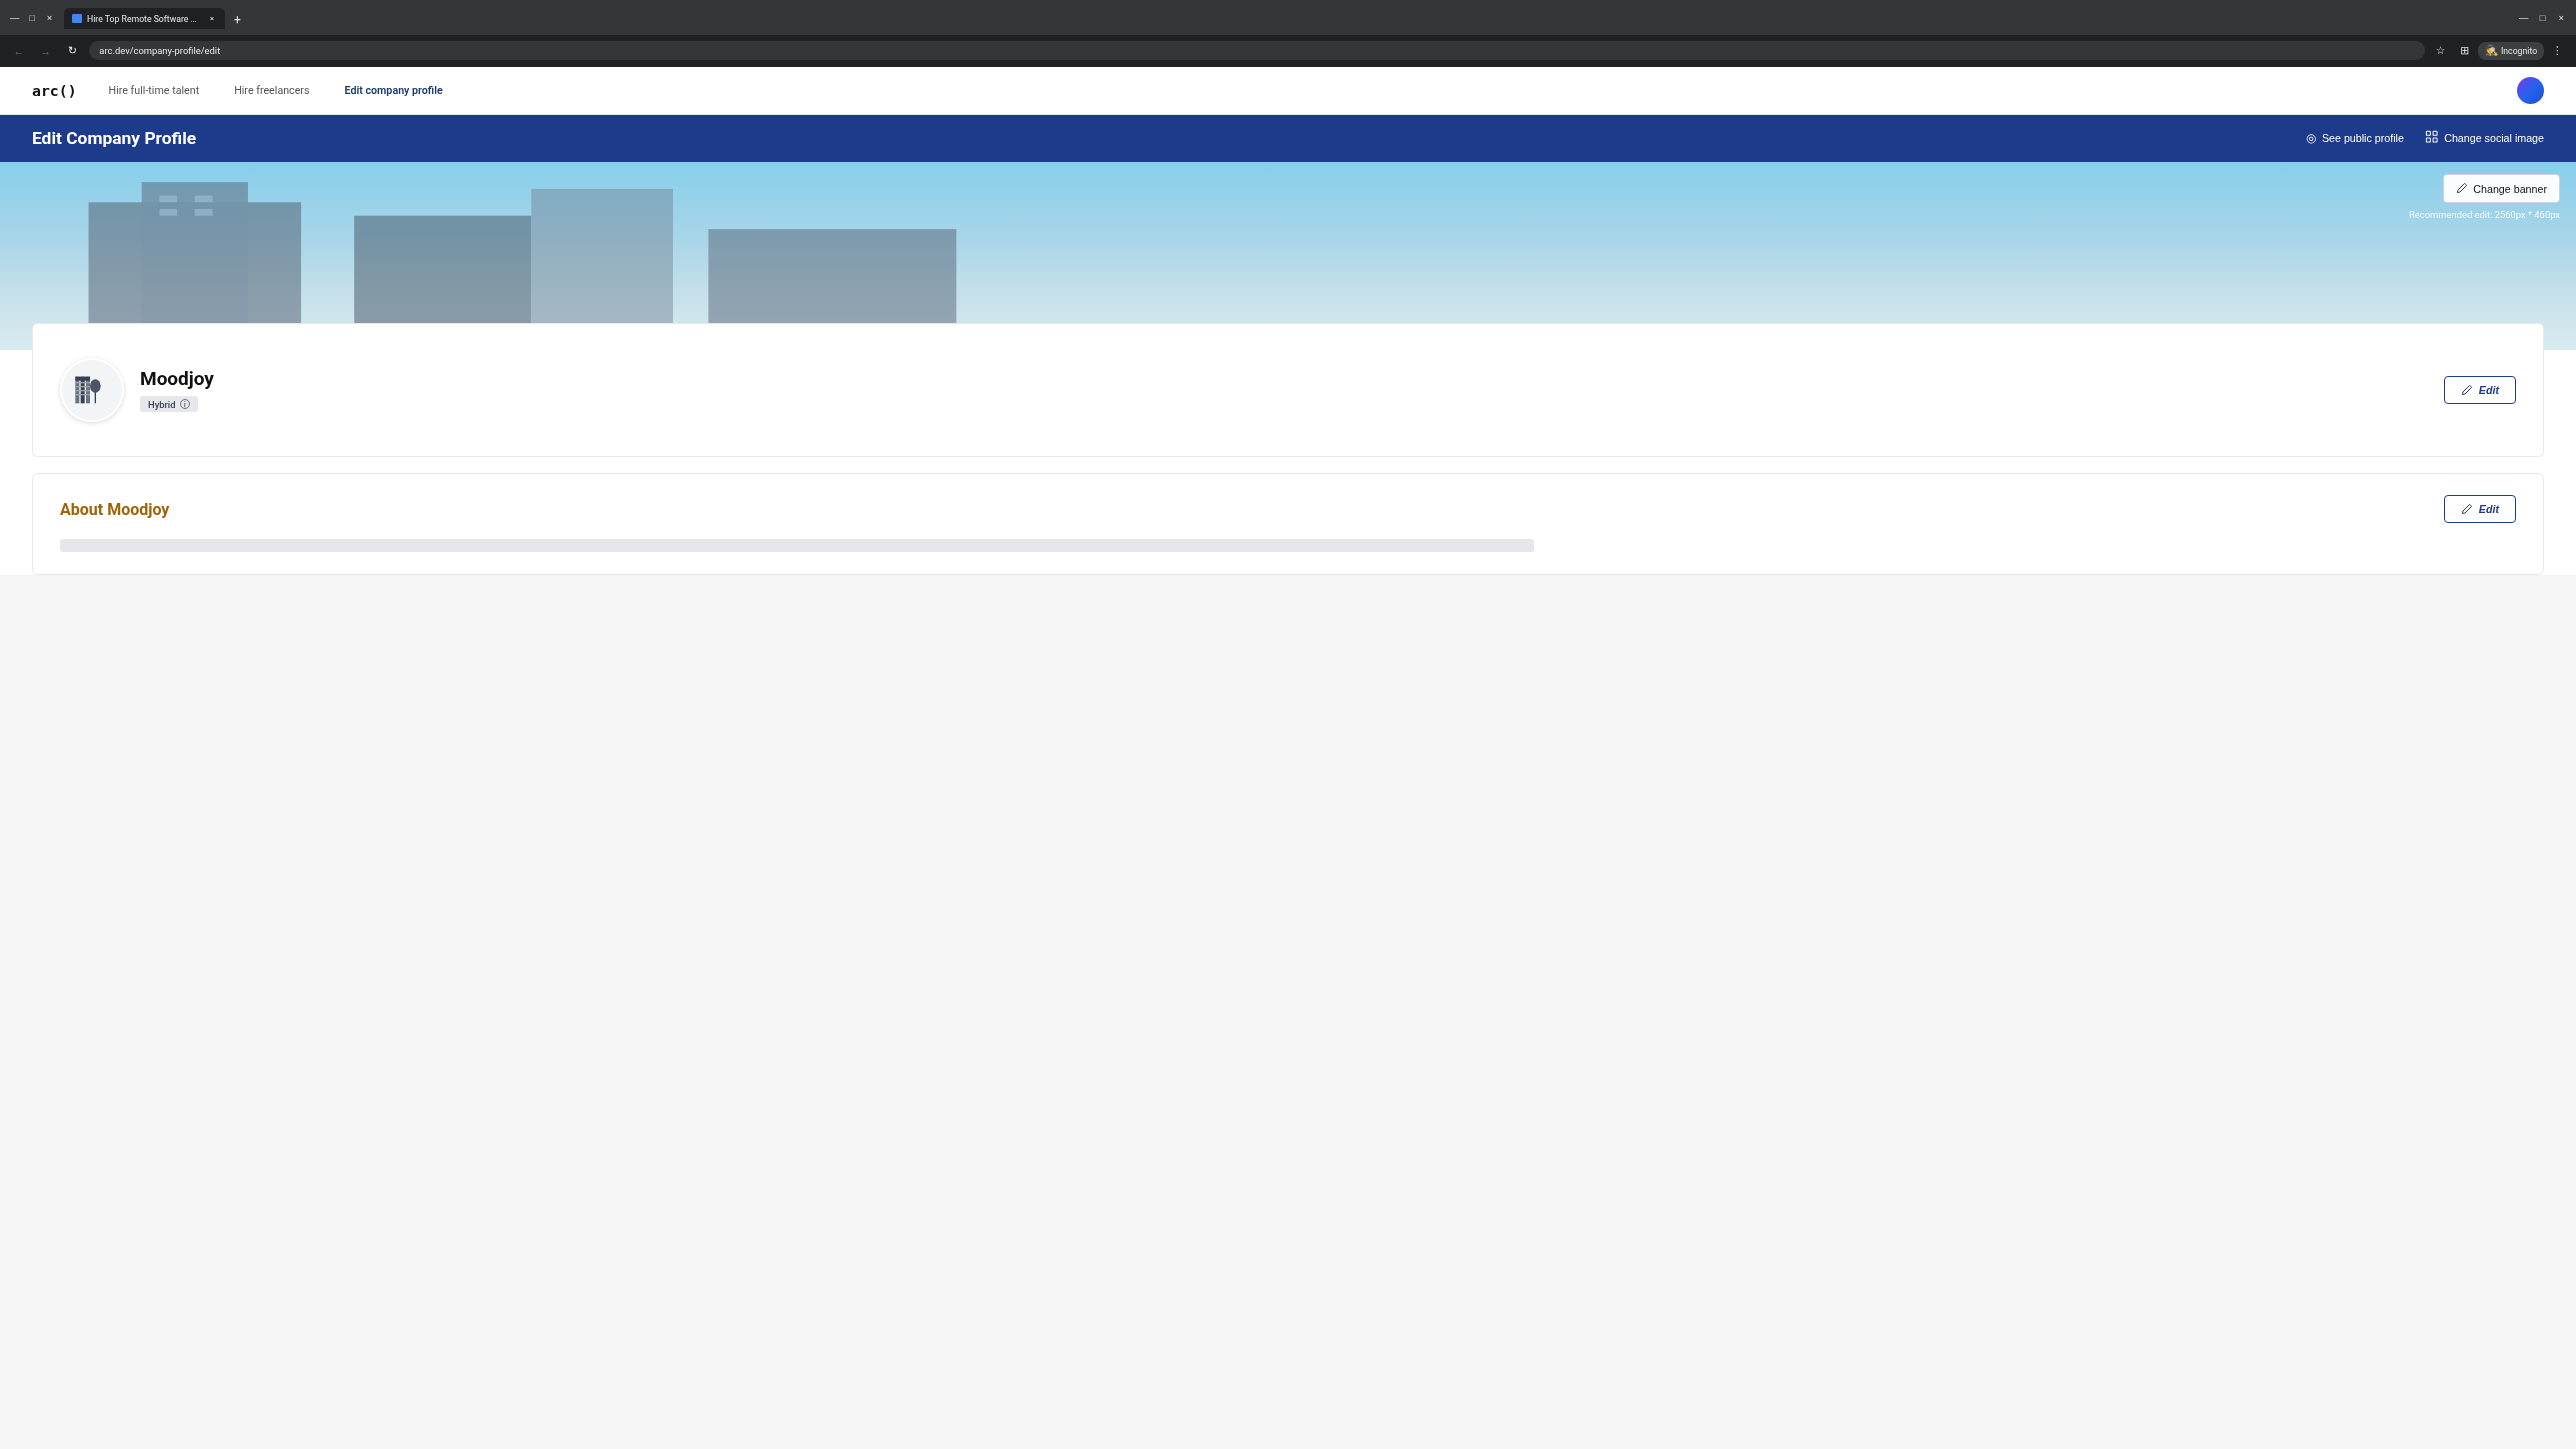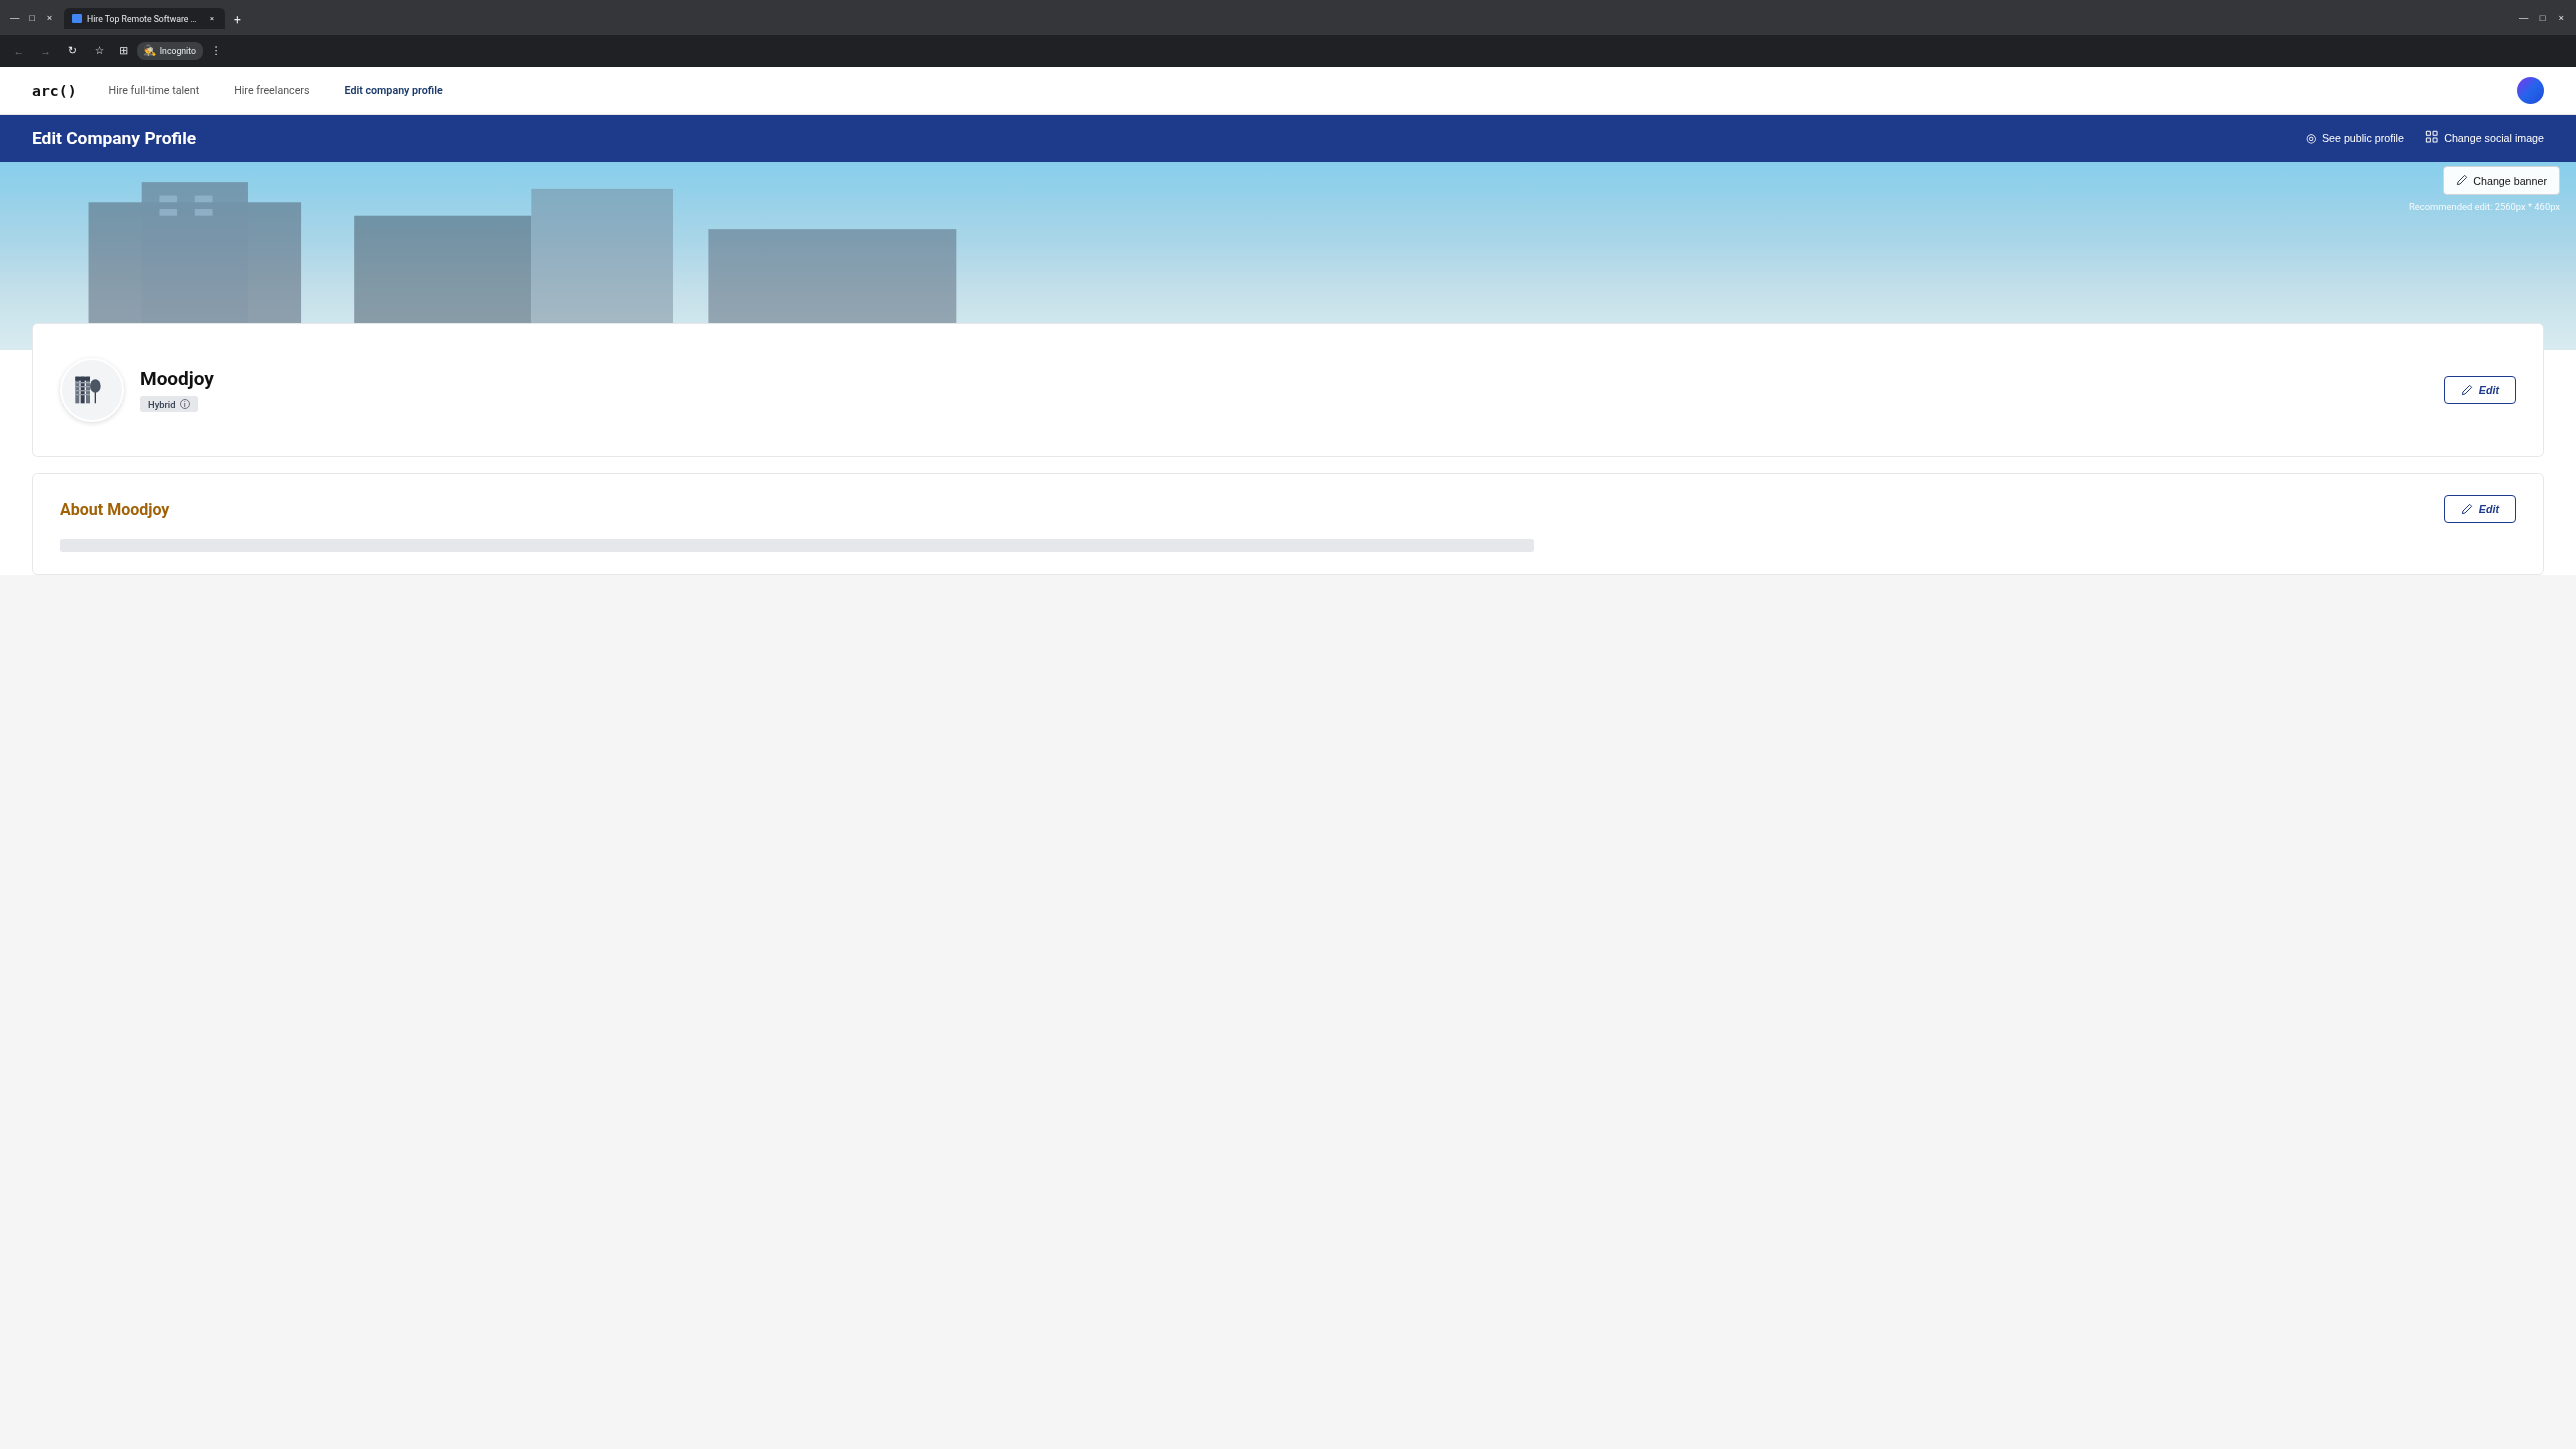--- a/index.html
+++ b/index.html
@@ -258,21 +258,21 @@
       left: 0;
       bottom: 0;
       width: 50%;
       height: 100%;
       background: linear-gradient(135deg, #5a6e7f 0%, #7a8e9f 30%, #6b7d8e 60%);
       clip-path: polygon(0 0, 70% 0, 90% 100%, 0 100%);
       opacity: 0.7;
     }
     .change-banner-area {
       position: absolute;
-      top: 4px;
+      top: 12px;
       right: 16px;
       display: flex;
       flex-direction: column;
       align-items: flex-end;
       gap: 5.4px;
     }
     .change-banner-btn {
       display: flex;
       align-items: center;
       gap: 5.4px;
@@ -413,20 +413,23 @@
     </div>
     <button class="win-btn" style="margin-left:5.4px;">—</button>
     <button class="win-btn">□</button>
     <button class="win-btn">×</button>
   </div>
 
   <div class="browser-toolbar">
     <button class="nav-btn disabled">←</button>
     <button class="nav-btn disabled">→</button>
     <button class="nav-btn">↻</button>
+    <div class="address-bar">
+      <span class="address-text">arc.dev/company-profile/edit</span>
+    </div>
     <div class="toolbar-actions">
       <button class="toolbar-icon-btn">☆</button>
       <button class="toolbar-icon-btn">⊞</button>
       <div class="incognito-badge">
         <span style="font-size:10.7px;">🕵</span>
         <span>Incognito</span>
       </div>
       <button class="toolbar-icon-btn">⋮</button>
     </div>
   </div>

